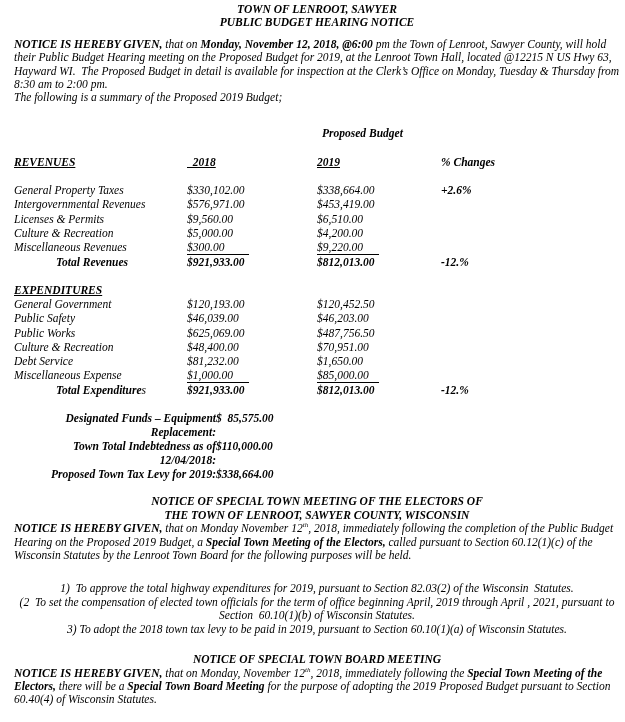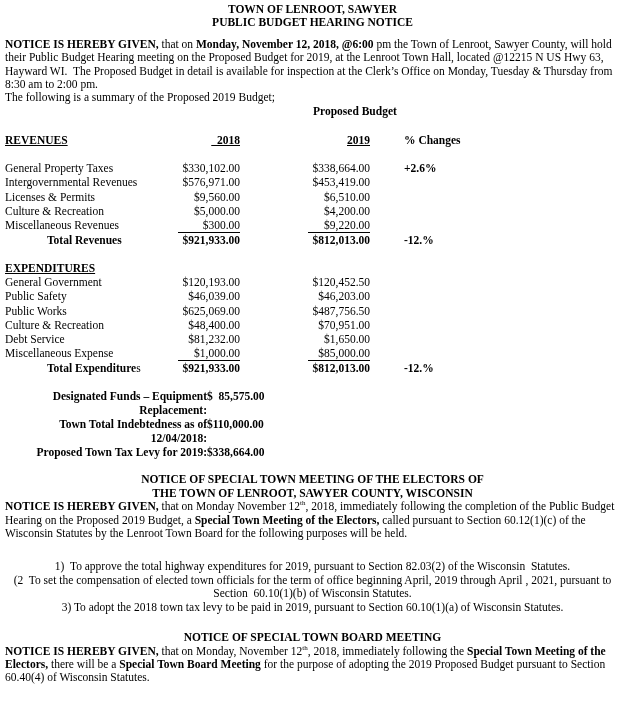--- a/index.html
+++ b/index.html
@@ -2,36 +2,36 @@
 <html><head>
 <meta charset="utf-8">
 <style>
   html,body{margin:0;padding:0;background:#ffffff;}
   body{
     width:625px;height:722px;overflow:hidden;color:#000;
     font-family:"Liberation Serif", serif;
     font-size:11.5px;line-height:13.4px;
     -webkit-font-smoothing:antialiased;
   }
-  .doc{padding:3px 5px 0 5px;}
+  .doc{padding:3px 5px 0 14px;font-style:italic;}
   .center{text-align:center;}
   .b{font-weight:bold;}
   .u{text-decoration:underline;}
   .pre{white-space:pre-wrap;}
   .sup{font-size:7px;vertical-align:super;line-height:0;}
   .intro{margin-top:8px;}
-  .pb-heading{margin-left:308px;font-weight:bold;}
+  .pb-heading{margin-top:22px;margin-left:308px;font-weight:bold;}
   
   .thead{margin-top:15px;}
   .tbody{margin-top:14px;}
   .trow{display:flex;line-height:14.1px;align-items:baseline;}
   .c-label{width:173px;box-sizing:border-box;flex:none;}
-  .c-amt{width:62px;flex:none;display:flex;justify-content:flex-end;}
+  .c-amt{width:62px;flex:none;display:flex;justify-content:flex-start;}
   .c2{margin-left:68px;}
-  .c-pct{margin-left:34px;font-weight:bold;white-space:pre;text-align:center;}
+  .c-pct{margin-left:62px;font-weight:bold;white-space:pre;text-align:center;}
   .ul{border-bottom:1.2px solid #000;}
   .ind{padding-left:42px;}
   .sec-heading{margin-top:14px;line-height:14.1px;}
   
   .kv-block{margin-top:14px;text-align:right;}
   .kv{display:flex;font-weight:bold;line-height:14.1px;}
   .kv-label{width:202px;flex:none;}
   .kv-value{white-space:pre;}
   .notice-heading{margin-top:14px;font-weight:bold;}
   .items{margin-top:20px;text-align:center;}

